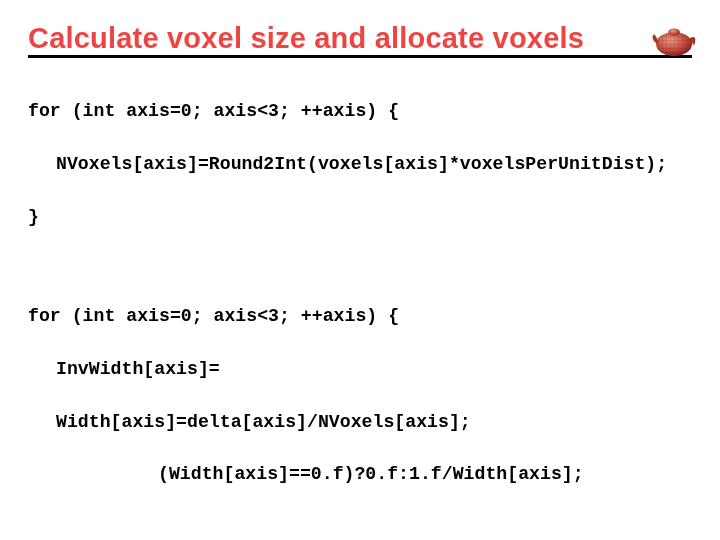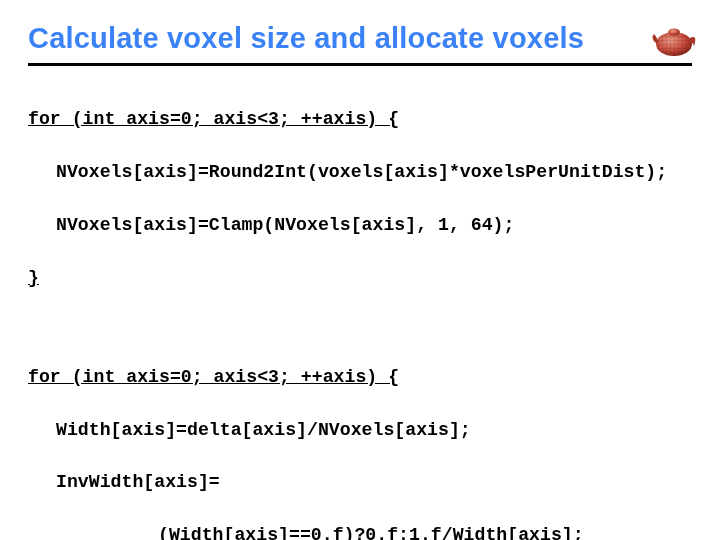--- a/index.html
+++ b/index.html
@@ -17,23 +17,22 @@
     height: 540px;
     box-sizing: border-box;
     padding: 22px 28px 20px 28px;
   }
   .header {
     position: relative;
   }
   .title {
     font-size: 29px;
     font-weight: 700;
-    color: #3b82f6;
+    color: #ef4444;
     letter-spacing: 0.2px;
-    padding-bottom: 8px;
     font-family: "Trebuchet MS", "Arial Black", Arial, sans-serif;
   }
   .hr {
     height: 3px;
     background: #000;
     width: 100%;
   }
   .logo {
     position: absolute;
     top: -6px;
@@ -44,21 +43,21 @@
   .code-block {
     margin-top: 14px;
     font-family: "Courier New", Courier, monospace;
     font-size: 18.2px;
     font-weight: 700;
     color: #000;
     line-height: 1.45;
     white-space: pre;
   }
   .indent1 { padding-left: 28px; display: block; }
-  .indent0 { padding-left: 0; display: block; text-decoration: underline; }
+  .indent0 { padding-left: 0; display: block; }
   .indent-deep { padding-left: 130px; display: block; }
   .gap { height: 20px; }
 </style>
 </head>
 <body>
 
 <div class="slide">
 
   <div class="header">
     <div class="title">Calculate voxel size and allocate voxels</div>
@@ -80,26 +79,25 @@
         <path d="M6 27 Q0 22 4 18 Q8 22 8 27 Z" fill="#a63528"></path>
         <path d="M40 22 Q48 18 44 30 Q42 25 38 26 Z" fill="#a63528"></path>
       </svg>
     </div>
     <div class="hr"></div>
   </div>
 
   <div class="code-block">
 <span class="indent0">for (int axis=0; axis&lt;3; ++axis) {</span>
 <span class="indent1">NVoxels[axis]=Round2Int(voxels[axis]*voxelsPerUnitDist);</span>
-<span class="indent1">NVoxels[axis]=Clamp(NVoxels[axis], 1, 64);</span>
 <span class="indent0">}</span>
 <div class="gap"></div>
 <span class="indent0">for (int axis=0; axis&lt;3; ++axis) {</span>
+<span class="indent1">InvWidth[axis]=</span>
 <span class="indent1">Width[axis]=delta[axis]/NVoxels[axis];</span>
-<span class="indent1">InvWidth[axis]=</span>
 <span class="indent-deep">(Width[axis]==0.f)?0.f:1.f/Width[axis];</span>
 
 
 
 
 
 
   </div>
 
 </div>

